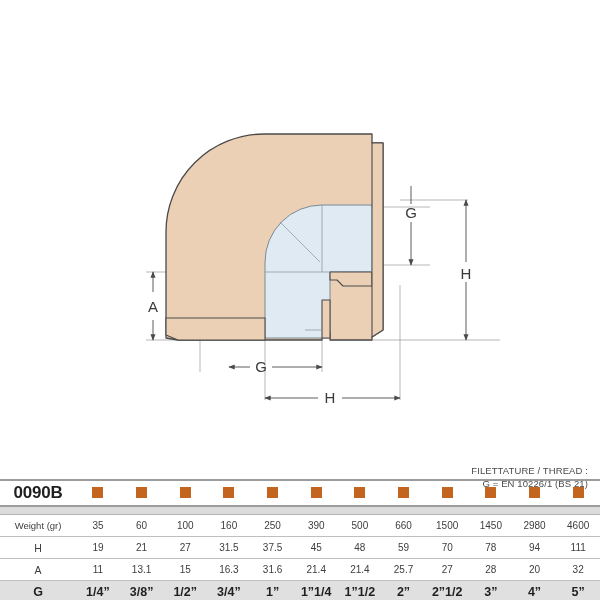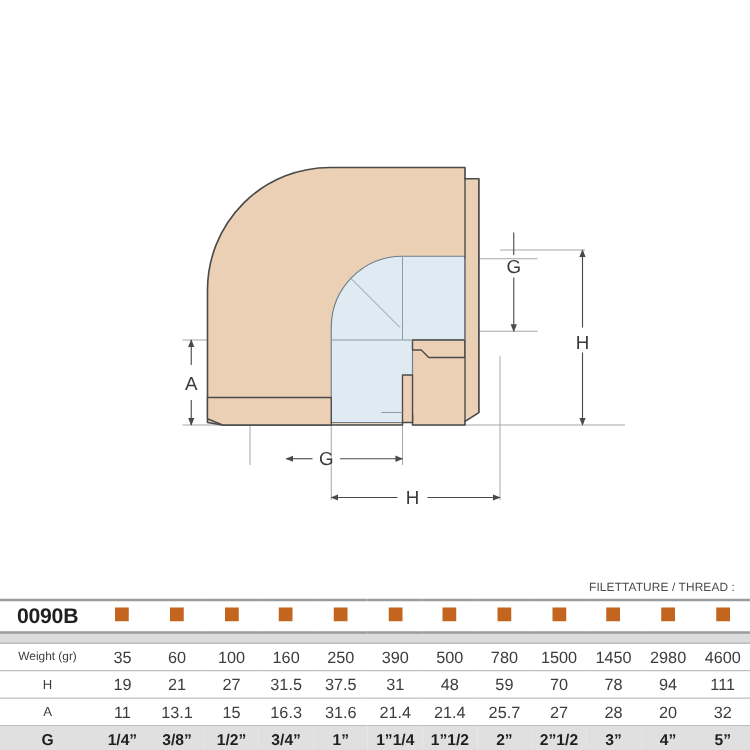--- a/index.html
+++ b/index.html
@@ -94,21 +94,21 @@
   tr.spacer-row td {
     height: 7px;
     background: #dcdcdc;
     border-bottom: 1px solid #b4b4b4;
   }
 
   
   tr.data-row td {
     height: 21px;
     border-bottom: 1px solid #bfbfbf;
-    font-size: 13px;
+    font-size: 10px;
   }
   tr.data-row td.row-label {
     font-size: 10.5px;
   }
   tr.data-row.weight-row td.row-label {
     font-size: 9.5px;
     margin-left: 33px;
   }
 
   
@@ -236,20 +236,21 @@
       <line x1="265" y1="398" x2="318" y2="398" stroke="#4a4a4a" stroke-width="0.9" marker-start="url(#arrow-start)"></line>
       <line x1="342" y1="398" x2="400" y2="398" stroke="#4a4a4a" stroke-width="0.9" marker-end="url(#arrow-end)"></line>
       <text class="dim-label" x="330" y="403" text-anchor="middle">H</text>
     </g>
 
   </svg>
 </div>
 
 <div id="thread-note">
   <div>FILETTATURE / THREAD :</div>
+  <div>G = EN 10226/1 (BS 21)</div>
 </div>
 
 <div id="spec-table-wrap">
   <table id="spec-table">
     <colgroup>
       <col class="label-col">
       <col class="data-col">
         <col class="data-col">
         <col class="data-col">
         <col class="data-col">
@@ -284,34 +285,34 @@
         </tr>
         <tr class="data-row weight-row">
           <td class="row-label">Weight (gr)</td>
           <td>35</td>
           <td>60</td>
           <td>100</td>
           <td>160</td>
           <td>250</td>
           <td>390</td>
           <td>500</td>
-          <td>780</td>
+          <td>660</td>
           <td>1500</td>
           <td>1450</td>
           <td>2980</td>
           <td>4600</td>
         </tr>
         <tr class="data-row">
           <td class="row-label">H</td>
           <td>19</td>
           <td>21</td>
           <td>27</td>
           <td>31.5</td>
           <td>37.5</td>
-          <td>31</td>
+          <td>45</td>
           <td>48</td>
           <td>59</td>
           <td>70</td>
           <td>78</td>
           <td>94</td>
           <td>111</td>
         </tr>
         <tr class="data-row">
           <td class="row-label">A</td>
           <td>11</td>

